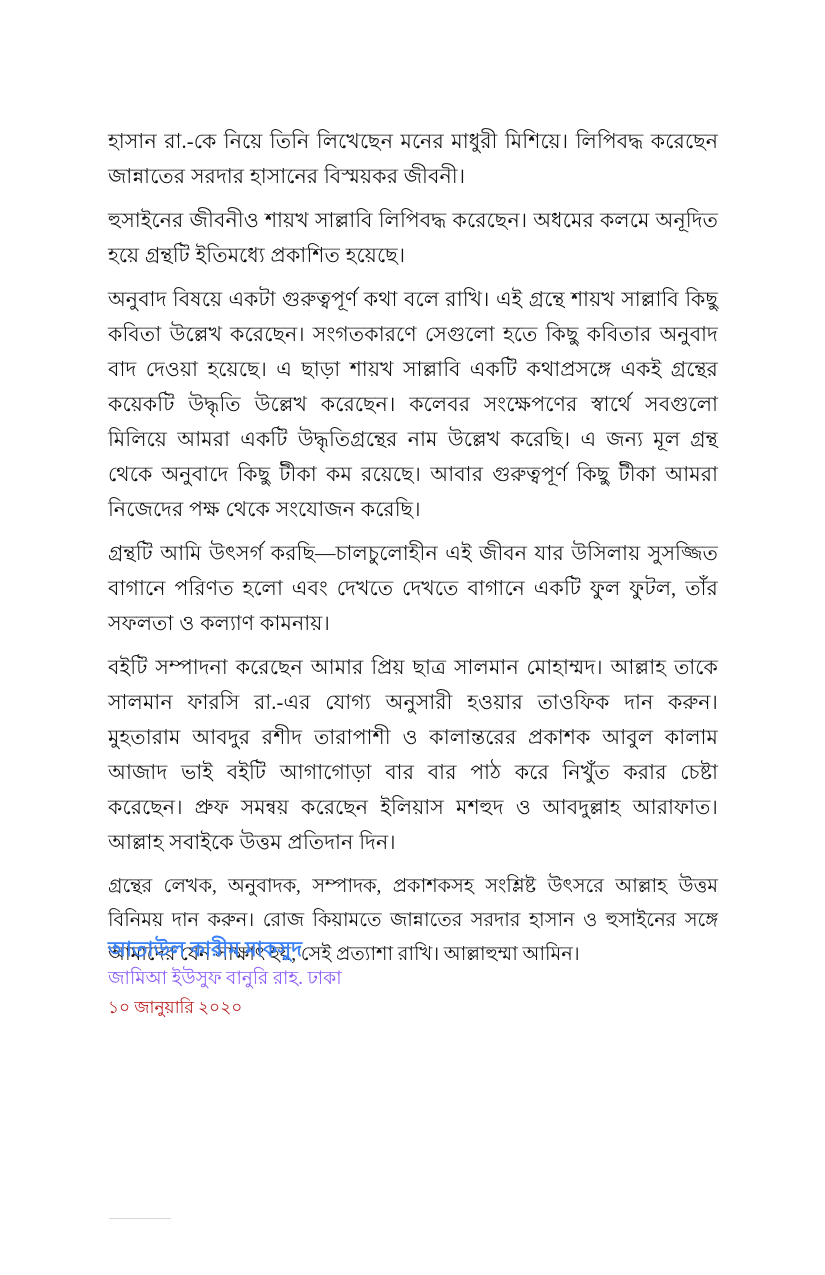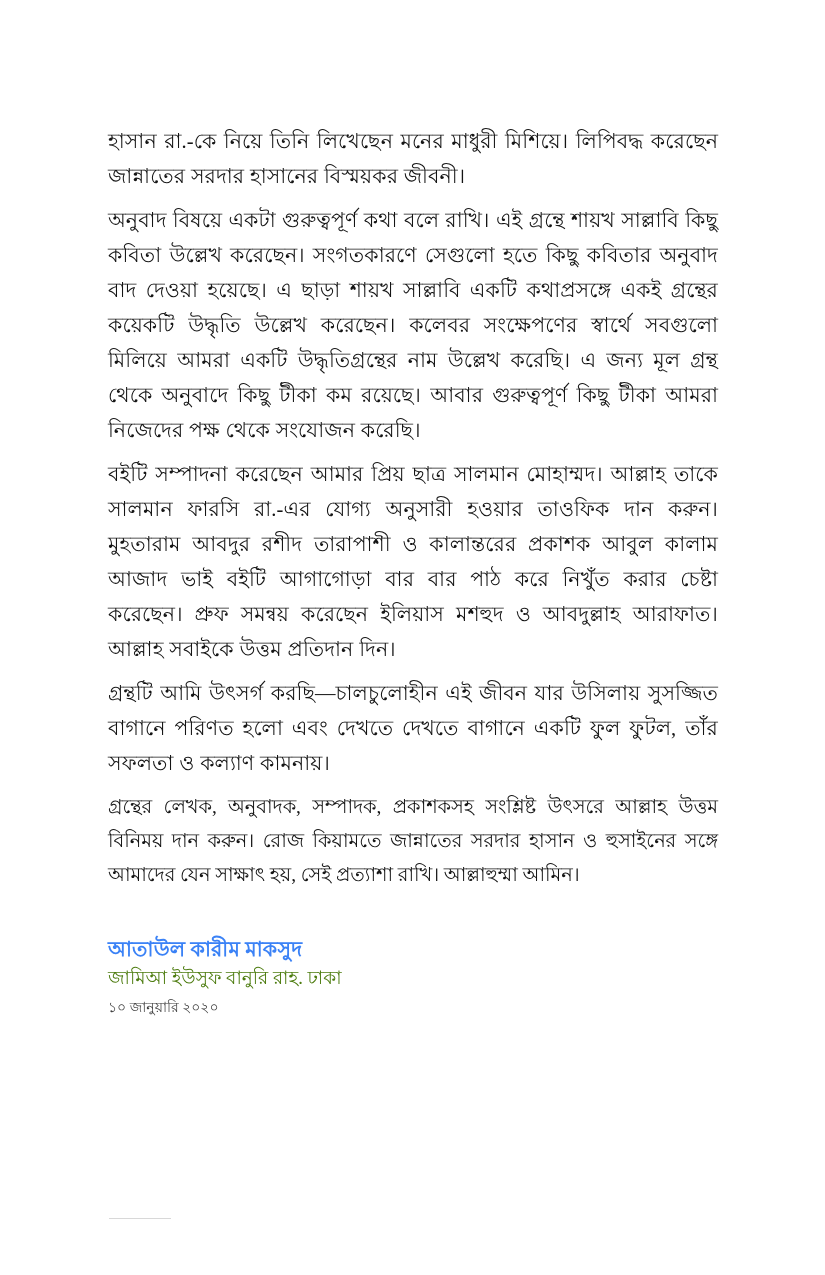--- a/index.html
+++ b/index.html
@@ -68,28 +68,28 @@
     font-weight: bold;
     color: #3b82f6;
     margin: 0;
     letter-spacing: 0.2px;
   }
 
   .sig-place {
     font-size: 18.5px;
     line-height: 29px;
     margin: 0;
-    color: #4d7c0f;
+    color: #8b5cf6;
   }
 
   .sig-date {
-    font-size: 14px;
+    font-size: 17px;
     line-height: 29px;
     margin: 0;
-    color: #404040;
+    color: #b91c1c;
   }
 
   .footnote-rule {
     position: absolute;
     left: 109px;
     top: 1198px;
     width: 62px;
     height: 1px;
     background: #d8d8d8;
     border: 0;
@@ -190,23 +190,24 @@
     height: 14px;
   }
 </style>
 </head>
 <body>
 
 <div class="page">
 
   <div class="text-column">
     <p class="para">হাসান রা.-কে নিয়ে তিনি লিখেছেন মনের মাধুরী মিশিয়ে। লিপিবদ্ধ করেছেন জান্নাতের সরদার হাসানের বিস্ময়কর জীবনী।</p>
+    <p class="para">হুসাইনের জীবনীও শায়খ সাল্লাবি লিপিবদ্ধ করেছেন। অধমের কলমে অনূদিত হয়ে গ্রন্থটি ইতিমধ্যে প্রকাশিত হয়েছে।</p>
     <p class="para">অনুবাদ বিষয়ে একটা গুরুত্বপূর্ণ কথা বলে রাখি। এই গ্রন্থে শায়খ সাল্লাবি কিছু কবিতা উল্লেখ করেছেন। সংগতকারণে সেগুলো হতে কিছু কবিতার অনুবাদ বাদ দেওয়া হয়েছে। এ ছাড়া শায়খ সাল্লাবি একটি কথাপ্রসঙ্গে একই গ্রন্থের কয়েকটি উদ্ধৃতি উল্লেখ করেছেন। কলেবর সংক্ষেপণের স্বার্থে সবগুলো মিলিয়ে আমরা একটি উদ্ধৃতিগ্রন্থের নাম উল্লেখ করেছি। এ জন্য মূল গ্রন্থ থেকে অনুবাদে কিছু টীকা কম রয়েছে। আবার গুরুত্বপূর্ণ কিছু টীকা আমরা নিজেদের পক্ষ থেকে সংযোজন করেছি।</p>
+    <p class="para">গ্রন্থটি আমি উৎসর্গ করছি—চালচুলোহীন এই জীবন যার উসিলায় সুসজ্জিত বাগানে পরিণত হলো এবং দেখতে দেখতে বাগানে একটি ফুল ফুটল, তাঁর সফলতা ও কল্যাণ কামনায়।</p>
     <p class="para">বইটি সম্পাদনা করেছেন আমার প্রিয় ছাত্র সালমান মোহাম্মদ। আল্লাহ তাকে সালমান ফারসি রা.-এর যোগ্য অনুসারী হওয়ার তাওফিক দান করুন। মুহতারাম আবদুর রশীদ তারাপাশী ও কালান্তরের প্রকাশক আবুল কালাম আজাদ ভাই বইটি আগাগোড়া বার বার পাঠ করে নিখুঁত করার চেষ্টা করেছেন। প্রুফ সমন্বয় করেছেন ইলিয়াস মশহুদ ও আবদুল্লাহ আরাফাত। আল্লাহ সবাইকে উত্তম প্রতিদান দিন।</p>
-    <p class="para">গ্রন্থটি আমি উৎসর্গ করছি—চালচুলোহীন এই জীবন যার উসিলায় সুসজ্জিত বাগানে পরিণত হলো এবং দেখতে দেখতে বাগানে একটি ফুল ফুটল, তাঁর সফলতা ও কল্যাণ কামনায়।</p>
     <p class="para condensed">গ্রন্থের লেখক, অনুবাদক, সম্পাদক, প্রকাশকসহ সংশ্লিষ্ট উৎসরে আল্লাহ উত্তম বিনিময় দান করুন। রোজ কিয়ামতে জান্নাতের সরদার হাসান ও হুসাইনের সঙ্গে আমাদের যেন সাক্ষাৎ হয়, সেই প্রত্যাশা রাখি। আল্লাহুম্মা আমিন।</p>
   </div>
 
   <div class="signature-block">
     <div class="sig-name">আতাউল কারীম মাকসুদ</div>
     <div class="sig-place">জামিআ ইউসুফ বানুরি রাহ. ঢাকা</div>
     <div class="sig-date">১০ জানুয়ারি ২০২০</div>
   </div>
 
   <hr class="footnote-rule">

